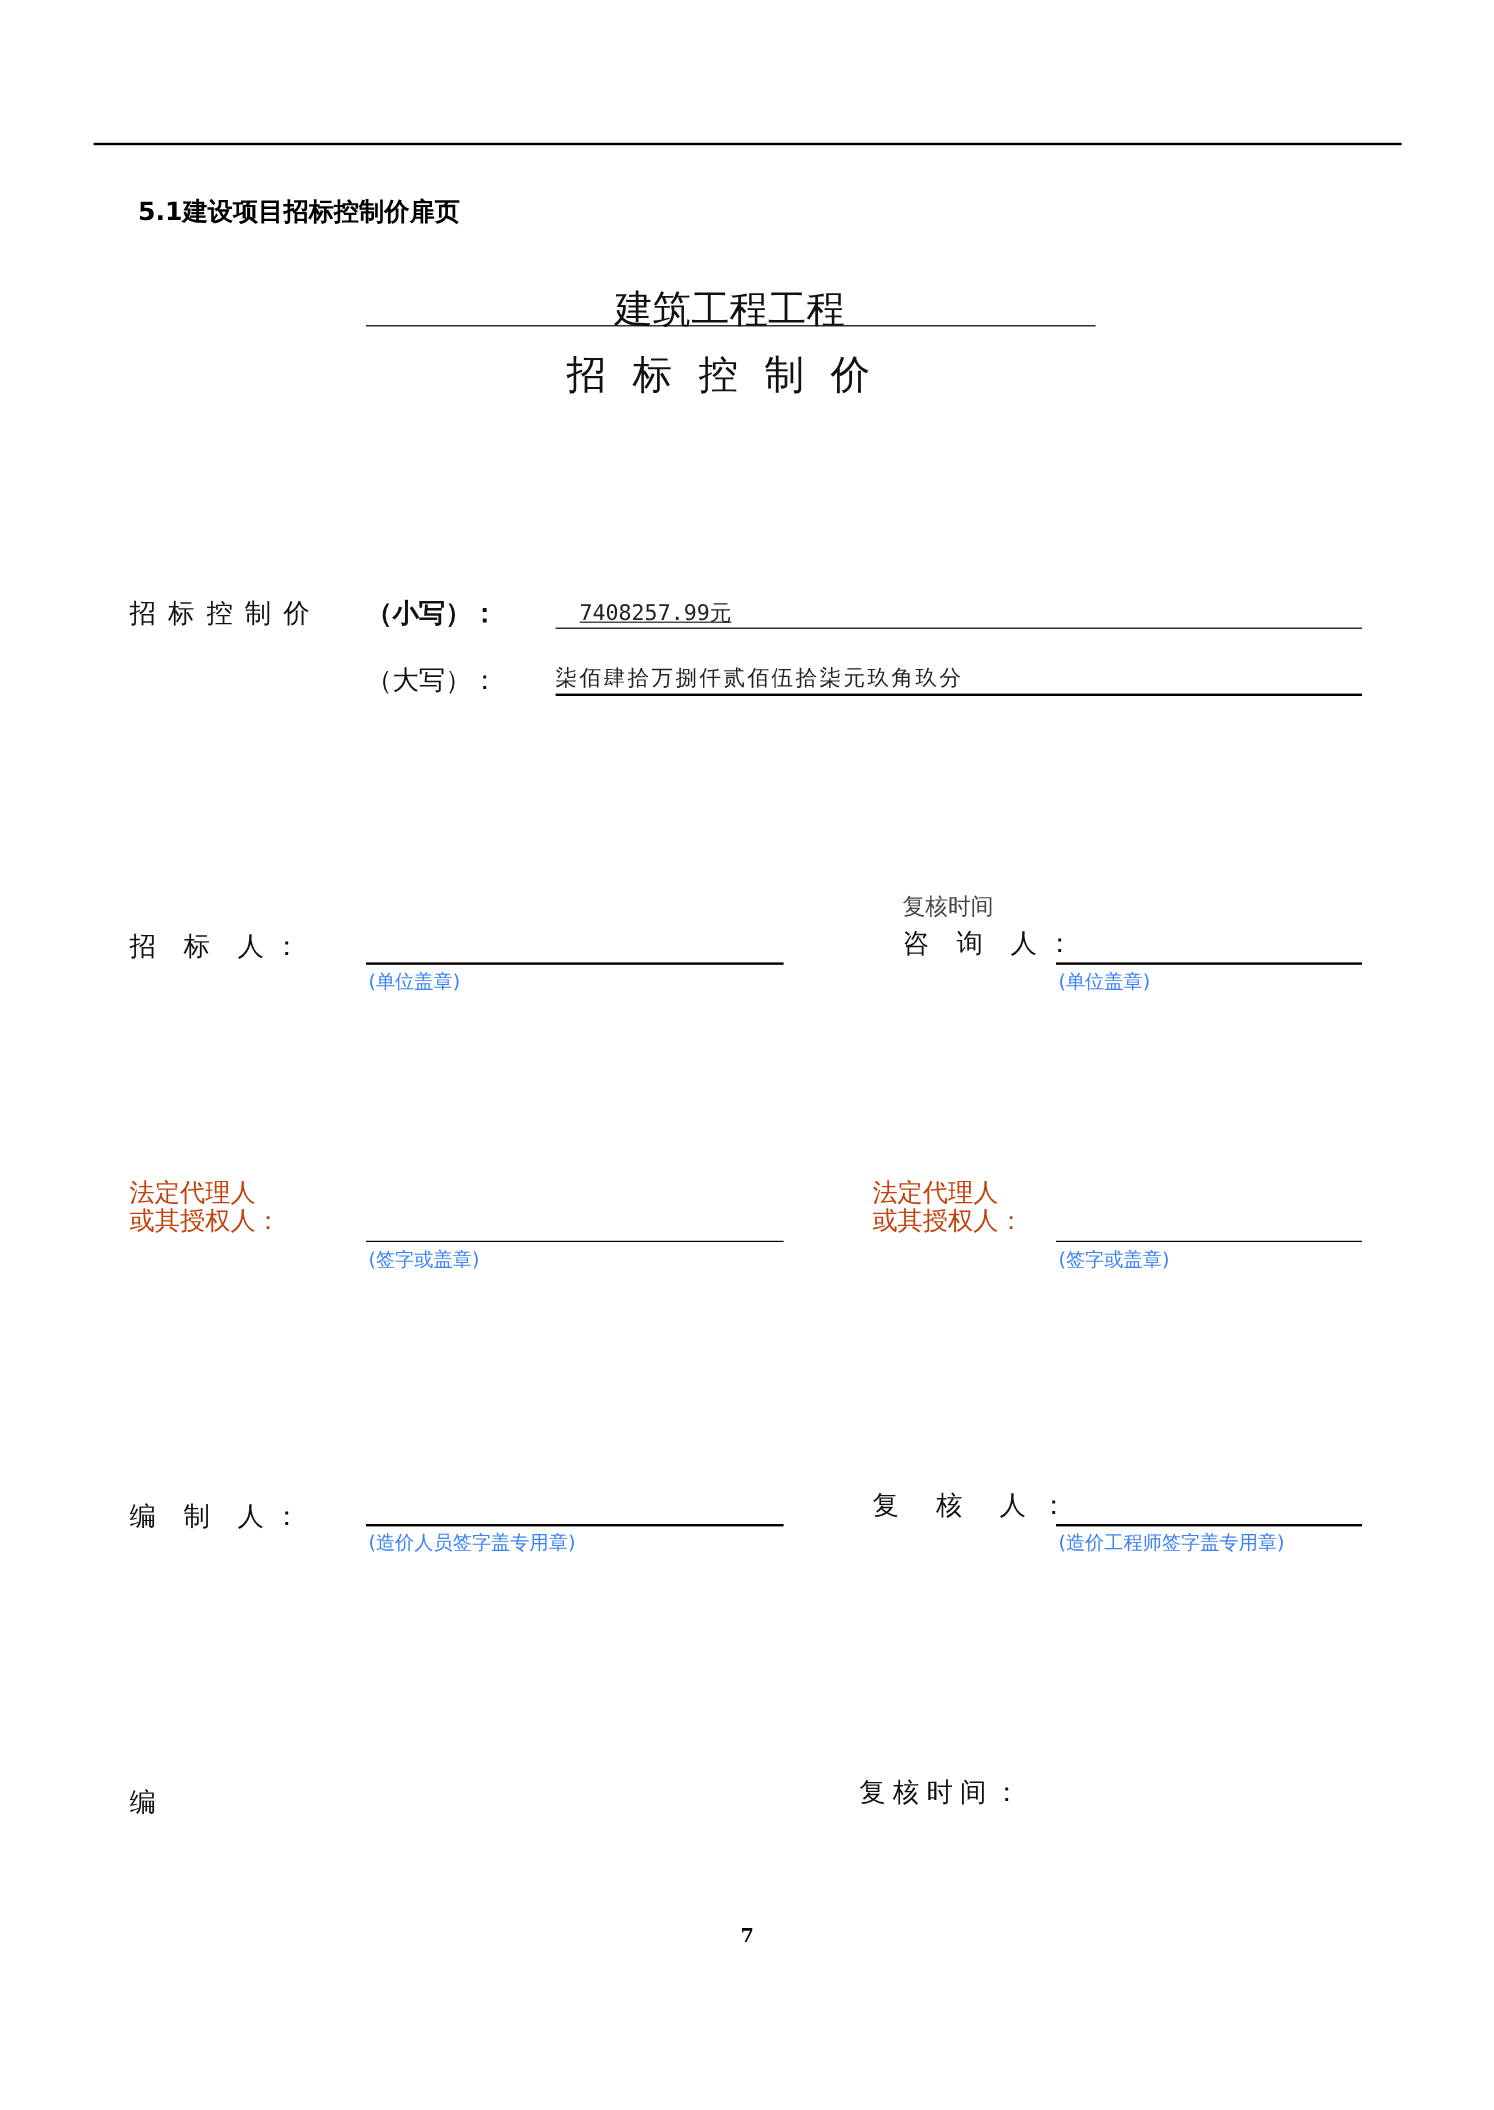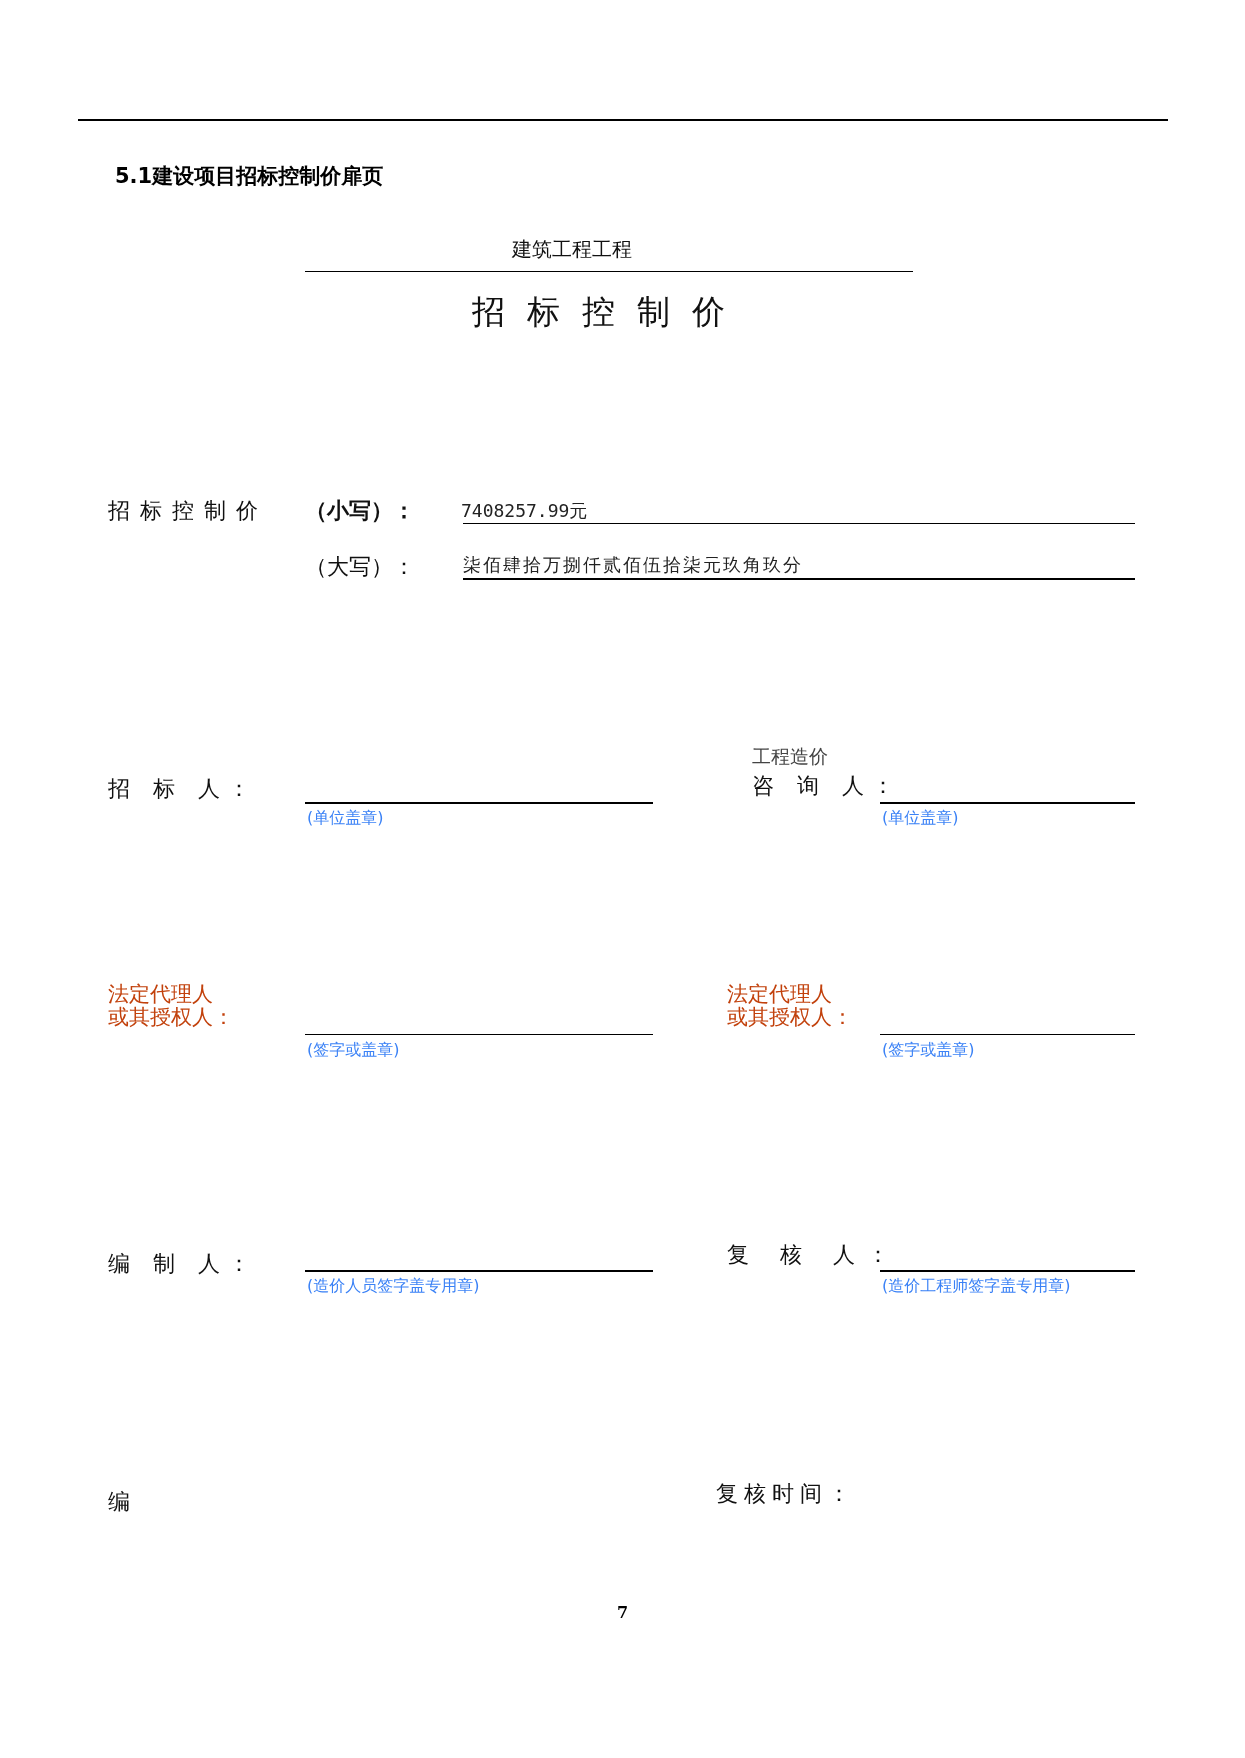--- a/index.html
+++ b/index.html
@@ -1,21 +1,21 @@
 <!DOCTYPE html>
 <html><head>
 <meta charset="utf-8">
 <style>
   html, body { margin:0; padding:0; background:#ffffff; }
   body { width:1245px; height:1758px; position:relative; overflow:hidden;
          font-family:"DejaVu Sans", "Liberation Sans", sans-serif; color:#000; }
   .abs { position:absolute; white-space:nowrap; }
   .rule { position:absolute; background:#000; }
   .heading { font-weight:bold; font-size:21px; letter-spacing:0px;margin-left:37px; }
-  .proj { font-size:20px; color:#111; }
+  .proj { font-size:32px; color:#111; }
   .title { font-size:33px; letter-spacing:22px; color:#111; }
   .lbl { font-size:22px; color:#111; }
   .lbl-sp { font-size:22px; letter-spacing:14px; color:#111; }
   .value { font-family:"DejaVu Sans Mono","Liberation Mono",monospace; font-size:18px; color:#222; }
   .value-cn { font-size:18px; color:#222; letter-spacing:2px; }
   .note { font-size:16px; color:#3b82f6; }
   .two-line { font-size:21px; line-height:23px; color:#c2410c; }
   .small-cap { font-size:19px; color:#444; line-height:20px; }
   .pagenum { font-family:"DejaVu Serif","Liberation Serif",serif; font-size:16px; font-weight:bold; }
 </style>
@@ -26,32 +26,32 @@
 
 <div class="abs heading" style="left:78px; top:162px;">5.1建设项目招标控制价扉页</div>
 
 <div class="abs proj" style="left:512px; top:236px;">建筑工程工程</div>
 <div class="rule" style="left:305px; top:271px; width:608px; height:1px;"></div>
 
 <div class="abs title" style="left:472px; top:290px;">招标控制价</div>
 
 <div class="abs lbl-sp" style="left:108px; top:496px; letter-spacing:10px;">招标控制价</div>
 <div class="abs lbl" style="left:305px; top:496px;font-weight:bold;">（小写）：</div>
-<div class="abs value" style="left:461px; top:499px;">7408257.99元</div>
+<div class="abs value" style="left:483px; top:499px;text-decoration:underline;">7408257.99元</div>
 <div class="rule" style="left:463px; top:523px; width:672px; height:1px;"></div>
 
 <div class="abs lbl" style="left:305px; top:552px;">（大写）：</div>
 <div class="abs value-cn" style="left:463px; top:553px;">柒佰肆拾万捌仟贰佰伍拾柒元玖角玖分</div>
 <div class="rule" style="left:463px; top:578px; width:672px; height:2px;"></div>
 
 <div class="abs lbl-sp" style="left:108px; top:774px; letter-spacing:8px;">招 标 人：</div>
 <div class="rule" style="left:305px; top:802px; width:348px; height:2px;"></div>
 <div class="abs note" style="left:307px; top:808px;">(单位盖章)</div>
 
-<div class="abs small-cap" style="left:752px; top:746px;">工程造价</div>
+<div class="abs small-cap" style="left:752px; top:746px;">复核时间</div>
 <div class="abs lbl-sp" style="left:752px; top:771px; letter-spacing:8px;">咨 询 人：</div>
 <div class="rule" style="left:880px; top:802px; width:255px; height:2px;"></div>
 <div class="abs note" style="left:882px; top:808px;">(单位盖章)</div>
 
 <div class="abs two-line" style="left:108px; top:983px;">法定代理人</div>
 <div class="abs two-line" style="left:108px; top:1006px;">或其授权人：</div>
 <div class="rule" style="left:305px; top:1034px; width:348px; height:1px;"></div>
 <div class="abs note" style="left:307px; top:1040px;">(签字或盖章)</div>
 
 <div class="abs two-line" style="left:727px; top:983px;">法定代理人</div>

